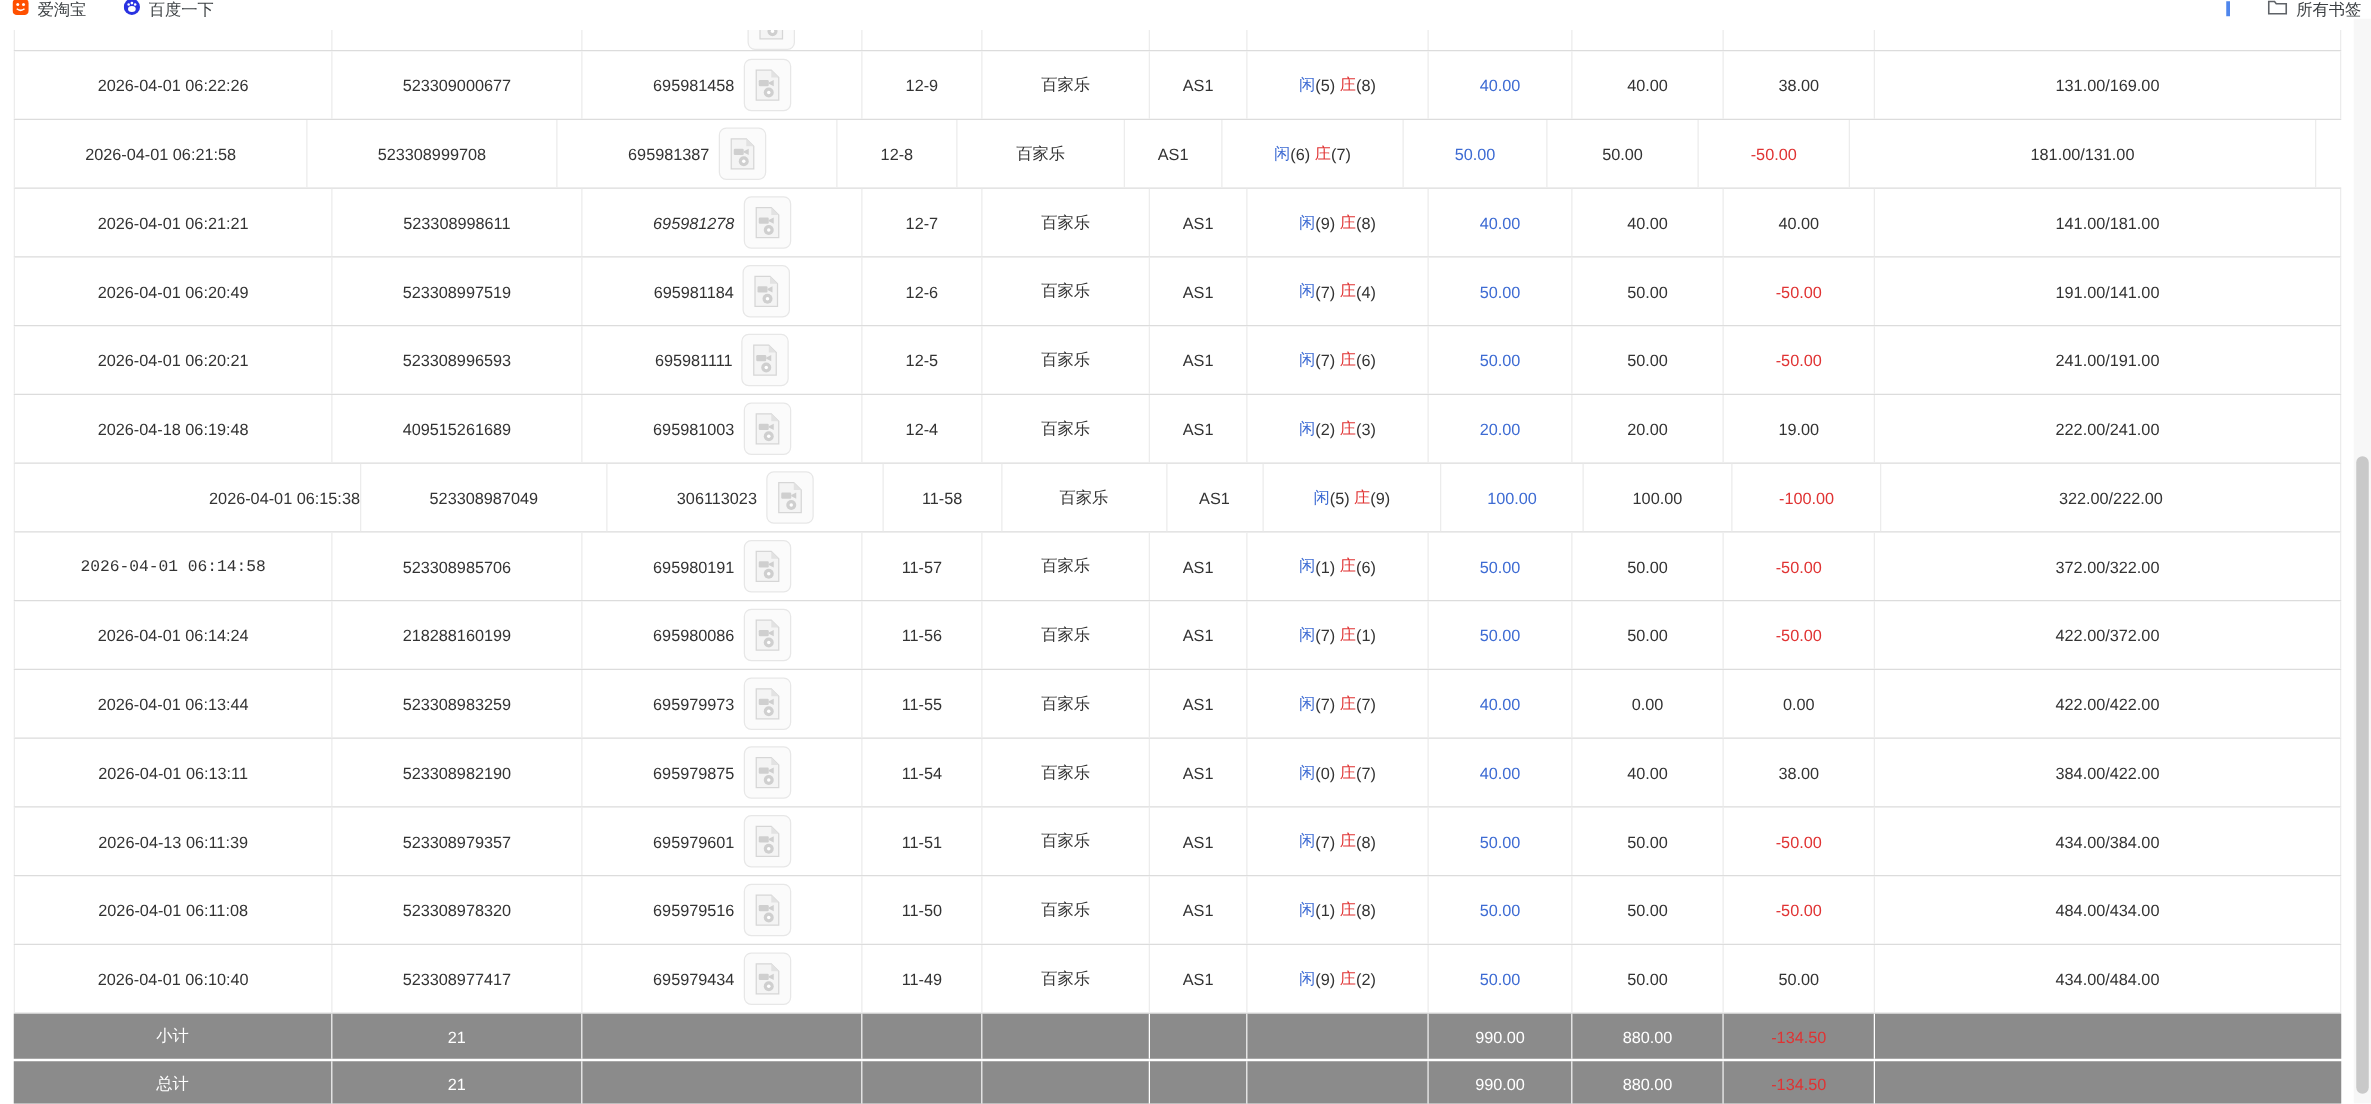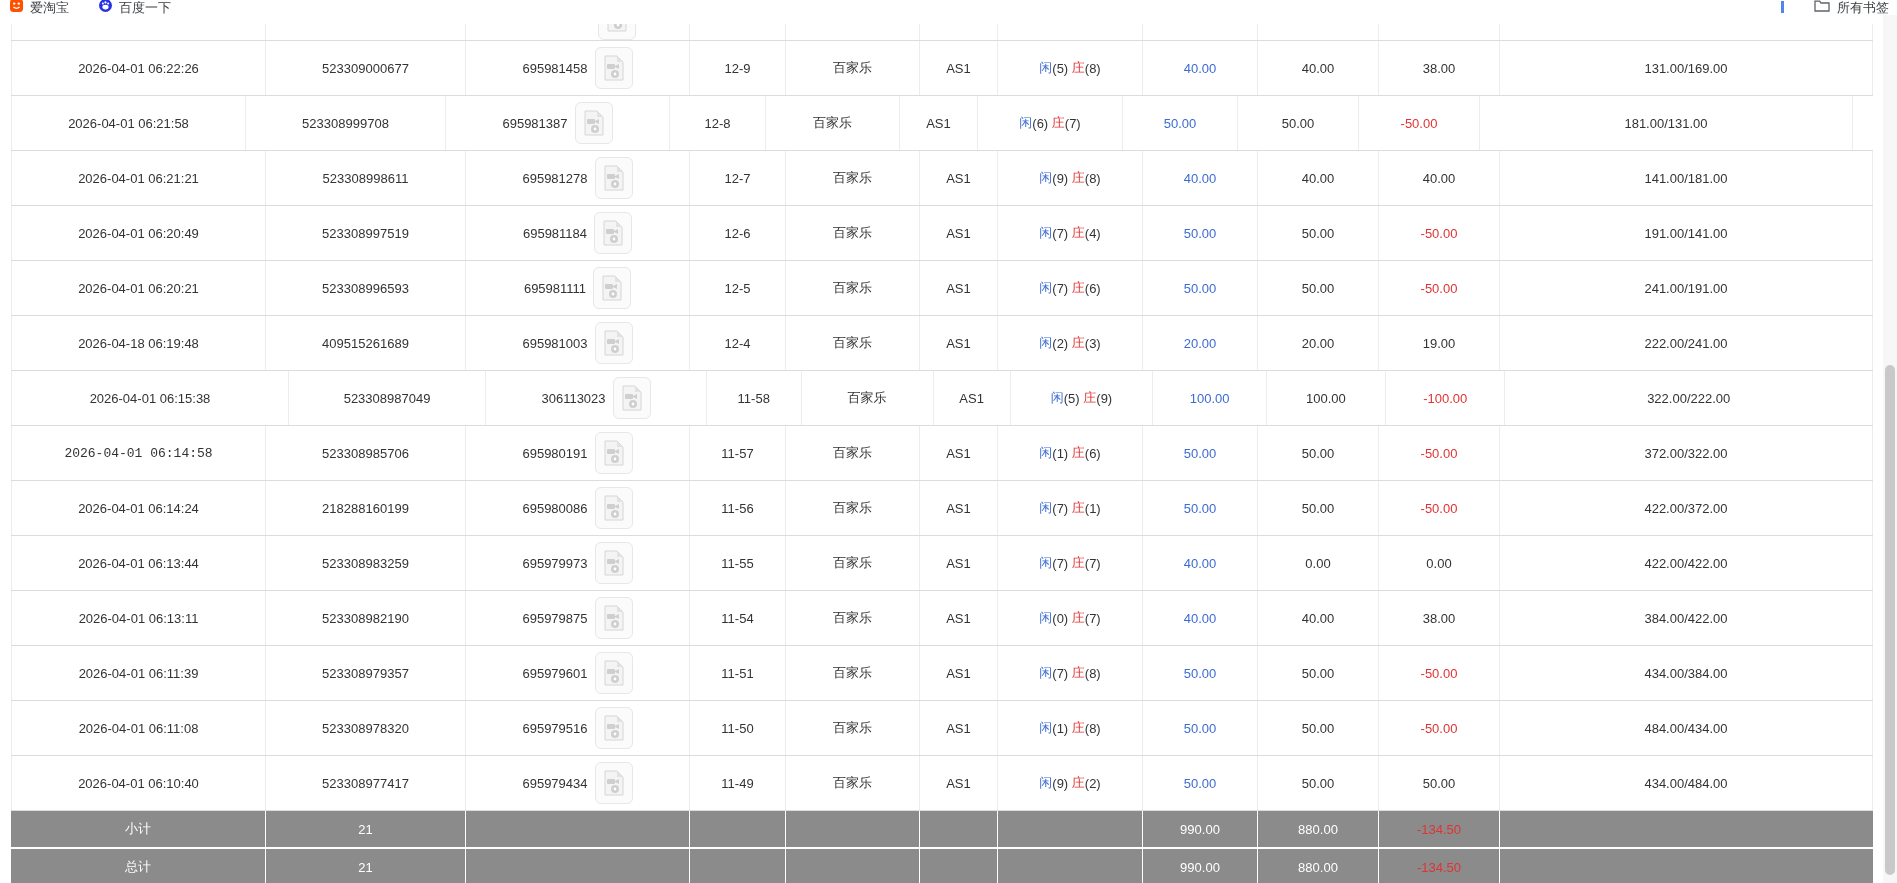--- a/index.html
+++ b/index.html
@@ -210,21 +210,21 @@
           </div>
   </div>
 
   <div class="row cols">
     <div class="cell" style="width: 255px;">
             <span>2026-04-01 06:21:21</span>
           </div>
     <div class="cell" style="width: 200px;">
             <span>523308998611</span>
           </div>
-    <div class="cell" style="width: 224px;">
+    <div class="cell" style="width: 224px; font-style: italic;">
       <span>695981278</span>
       <span class="vbtn">
         <svg width="22" height="26" viewBox="0 0 22 26">
                 <path d="M2 1 h12 l6 6 v18 h-18 z" fill="#f4f4f4" stroke="#d6d6d6"></path>
                 <path d="M14 1 l6 6 h-6 z" fill="#e2e2e2"></path>
                 <rect x="4" y="9" width="8" height="5" rx="1" fill="#cfcfcf"></rect>
                 <path d="M12 11 l4 -2 v5 l-4 -2 z" fill="#cfcfcf"></path>
                 <circle cx="12" cy="19" r="4" fill="#cfcfcf"></circle>
                 <circle cx="12" cy="19" r="1.4" fill="#fff"></circle>
               </svg>
@@ -404,21 +404,21 @@
           </div>
     <div class="cell" style="width: 121px;">
             <span class="wl">19.00</span>
           </div>
     <div class="cell" style="width: 373px;">
             <span>222.00/241.00</span>
           </div>
   </div>
 
   <div class="row cols">
-    <div class="cell" style="width: 282px;">
+    <div class="cell" style="width: 282px; justify-content: flex-end;">
             <span>2026-04-01 06:15:38</span>
           </div>
     <div class="cell" style="width: 200px;">
             <span>523308987049</span>
           </div>
     <div class="cell" style="width: 224px;">
       <span>306113023</span>
       <span class="vbtn">
         <svg width="22" height="26" viewBox="0 0 22 26">
                 <path d="M2 1 h12 l6 6 v18 h-18 z" fill="#f4f4f4" stroke="#d6d6d6"></path>
@@ -655,21 +655,21 @@
     <div class="cell" style="width: 121px;">
             <span class="wl">38.00</span>
           </div>
     <div class="cell" style="width: 373px;">
             <span>384.00/422.00</span>
           </div>
   </div>
 
   <div class="row cols">
     <div class="cell" style="width: 255px;">
-            <span>2026-04-01 06:11:39</span>
+            <span>2026-04-13 06:11:39</span>
           </div>
     <div class="cell" style="width: 200px;">
             <span>523308979357</span>
           </div>
     <div class="cell" style="width: 224px;">
       <span>695979601</span>
       <span class="vbtn">
         <svg width="22" height="26" viewBox="0 0 22 26">
                 <path d="M2 1 h12 l6 6 v18 h-18 z" fill="#f4f4f4" stroke="#d6d6d6"></path>
                 <path d="M14 1 l6 6 h-6 z" fill="#e2e2e2"></path>

